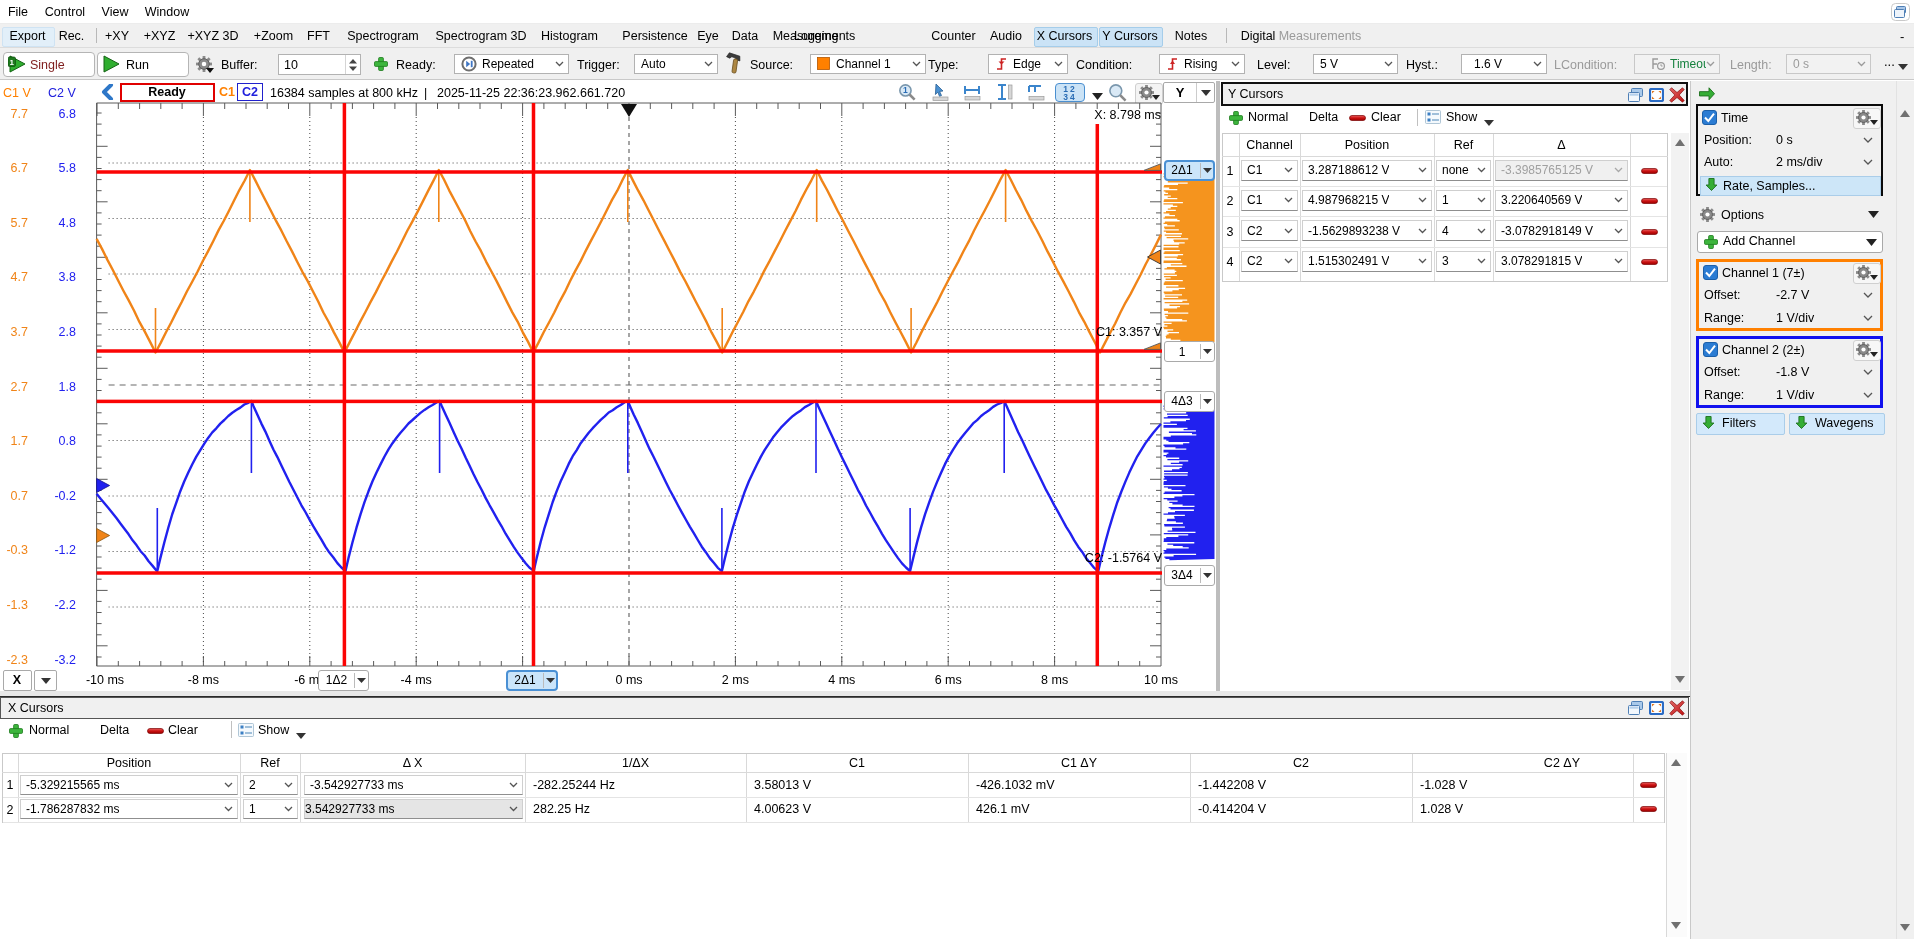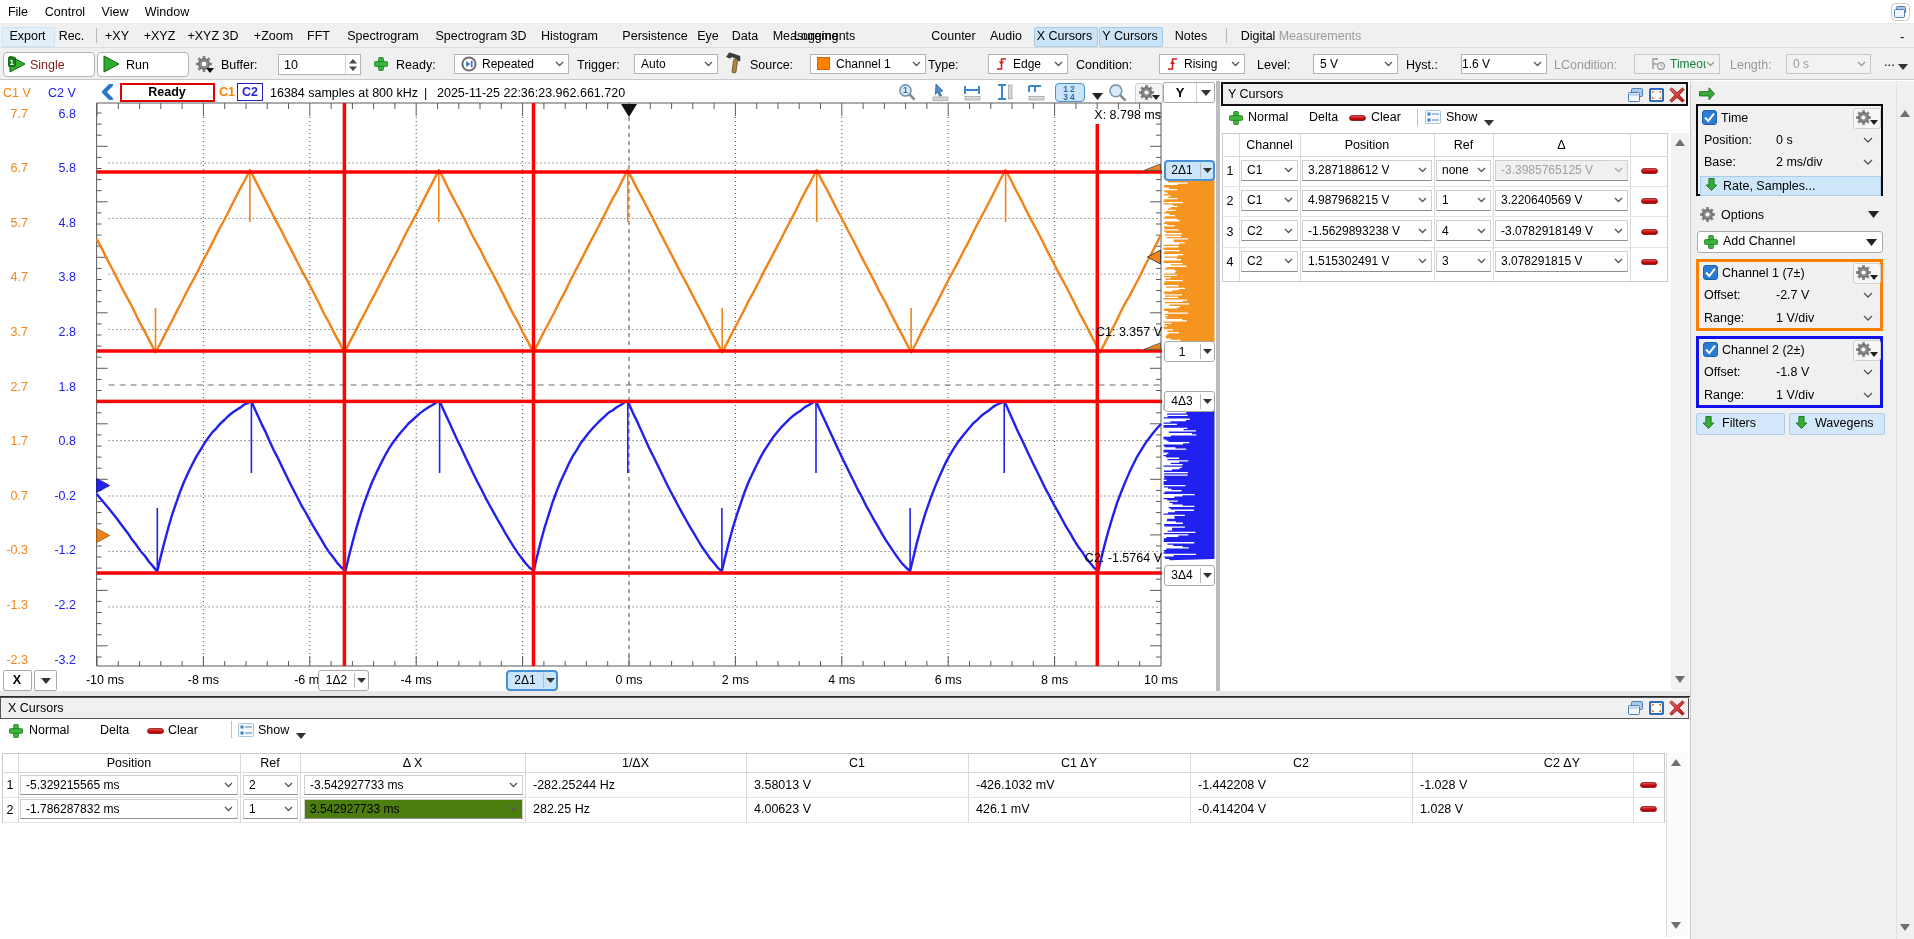--- a/index.html
+++ b/index.html
@@ -151,21 +151,21 @@
 <div class="a" style="left:1257px;top:58px;color:#000;font-size:12.5px;font-weight:normal;white-space:nowrap">Level:</div>
 <div class="a" style="left:1313px;top:53.5px;width:85px;height:20.5px;border:1px solid #b2b2b2;background:#fff;display:flex;align-items:center;padding-left:6px;box-sizing:border-box;color:#000;font-size:12px;white-space:nowrap">
       <span style="overflow:hidden">5 V</span>
       <span style="margin-left:auto;margin-right:4px;display:flex">
         <svg width="9" height="6" style="flex:none">
           <path d="M1 1 L4.5 4.5 L8 1" stroke="#555" stroke-width="1.3" fill="none"></path>
         </svg>
       </span>
     </div>
 <div class="a" style="left:1406px;top:58px;color:#000;font-size:12.5px;font-weight:normal;white-space:nowrap">Hyst.:</div>
-<div class="a" style="left:1461px;top:53.5px;width:86px;height:20.5px;border:1px solid #b2b2b2;background:#fff;display:flex;align-items:center;padding-left:0;box-sizing:border-box;color:#000;font-size:12px;white-space:nowrap">
+<div class="a" style="left:1461px;top:53.5px;width:86px;height:20.5px;border:1px solid #b2b2b2;background:#fff;display:flex;align-items:center;padding-left:12px;box-sizing:border-box;color:#000;font-size:12px;white-space:nowrap">
       <span style="overflow:hidden">1.6 V</span>
       <span style="margin-left:auto;margin-right:4px;display:flex">
         <svg width="9" height="6" style="flex:none">
           <path d="M1 1 L4.5 4.5 L8 1" stroke="#555" stroke-width="1.3" fill="none"></path>
         </svg>
       </span>
     </div>
 <div class="a" style="left:1554px;top:58px;color:#9a9a9a;font-size:12.5px;font-weight:normal;white-space:nowrap">LCondition:</div>
 <div class="a" style="left:1634px;top:53.5px;width:86px;height:20.5px;border:1px solid #c8c8c8;background:#f2f2f2;display:flex;align-items:center;padding-left:16px;box-sizing:border-box;color:#15803d;font-size:12px;white-space:nowrap">
       <svg width="14" height="14" style="flex:none;margin-right:5px">
@@ -627,21 +627,21 @@
       <circle cx="7.5" cy="7.5" r="2.1" fill="#fff"></circle>
     </svg>
 <svg class="a" style="left:1870px;top:120px" width="8" height="5">
       <path d="M0 0 L8 0 L4 5Z" fill="#222"></path>
     </svg>
 <div class="a" style="left:1704px;top:133px;color:#000;font-size:12.5px;font-weight:normal;white-space:nowrap">Position:</div>
 <div class="a" style="left:1776px;top:133px;color:#000;font-size:12.5px;font-weight:normal;white-space:nowrap">0 s</div>
 <svg class="a" style="left:1863px;top:137px" width="10" height="6">
       <path d="M1 1 L5 5 L9 1" stroke="#555" stroke-width="1.3" fill="none"></path>
     </svg>
-<div class="a" style="left:1704px;top:155px;color:#000;font-size:12.5px;font-weight:normal;white-space:nowrap">Base:</div>
+<div class="a" style="left:1704px;top:155px;color:#000;font-size:12.5px;font-weight:normal;white-space:nowrap">Auto:</div>
 <div class="a" style="left:1776px;top:155px;color:#000;font-size:12.5px;font-weight:normal;white-space:nowrap">2 ms/div</div>
 <svg class="a" style="left:1863px;top:159px" width="10" height="6">
       <path d="M1 1 L5 5 L9 1" stroke="#555" stroke-width="1.3" fill="none"></path>
     </svg>
 <div class="a" style="left:1700px;top:176px;width:179px;height:17.5px;background:#cde6f8;border:1px solid #aacde9"></div>
 <svg class="a" style="left:1705px;top:178px" width="13" height="13">
       <path d="M3.9 0.5 L9.1 0.5 L9.1 7 L11.9 7 L6.5 12.5 L1.0999999999999996 7 L3.9 7Z" fill="#35ad35" stroke="#1d6f1d" stroke-width="0.9"></path>
     </svg>
 <div class="a" style="left:1723px;top:178.5px;color:#000;font-size:12.5px;font-weight:normal;white-space:nowrap">Rate, Samples...</div>
 <svg class="a" style="left:1700px;top:207px" width="15" height="15">
@@ -861,21 +861,21 @@
       </span>
     </div>
 <div class="a" style="left:243px;top:799.1px;width:55px;height:20px;border:1px solid #cfcfcf;border-bottom:1px solid #8f8f8f;background:#fff;display:flex;align-items:center;padding-left:5px;box-sizing:border-box;color:#000;font-size:12px;white-space:nowrap">
       <span style="overflow:hidden">1</span>
       <span style="margin-left:auto;margin-right:4px;display:flex">
         <svg width="9" height="6" style="flex:none">
           <path d="M1 1 L4.5 4.5 L8 1" stroke="#555" stroke-width="1.3" fill="none"></path>
         </svg>
       </span>
     </div>
-<div class="a" style="left:304px;top:799.1px;width:219px;height:20px;border:1px solid #cfcfcf;border-bottom:1px solid #8f8f8f;background:#4d7c0f;display:flex;align-items:center;padding-left:5px;box-sizing:border-box;color:#000;font-size:12px;white-space:nowrap">
+<div class="a" style="left:304px;top:799.1px;width:219px;height:20px;border:1px solid #cfcfcf;border-bottom:1px solid #8f8f8f;background:#e5e5e5;display:flex;align-items:center;box-sizing:border-box;color:#000;font-size:12px;white-space:nowrap">
       <span style="overflow:hidden">3.542927733 ms</span>
       <span style="margin-left:auto;margin-right:4px;display:flex">
         <svg width="9" height="6" style="flex:none">
           <path d="M1 1 L4.5 4.5 L8 1" stroke="#555" stroke-width="1.3" fill="none"></path>
         </svg>
       </span>
     </div>
 <div class="a" style="left:533px;top:802.1px;color:#000;font-size:12.5px;font-weight:normal;white-space:nowrap">282.25 Hz</div>
 <div class="a" style="left:754px;top:802.1px;color:#000;font-size:12.5px;font-weight:normal;white-space:nowrap">4.00623 V</div>
 <div class="a" style="left:976px;top:802.1px;color:#000;font-size:12.5px;font-weight:normal;white-space:nowrap">426.1 mV</div>

